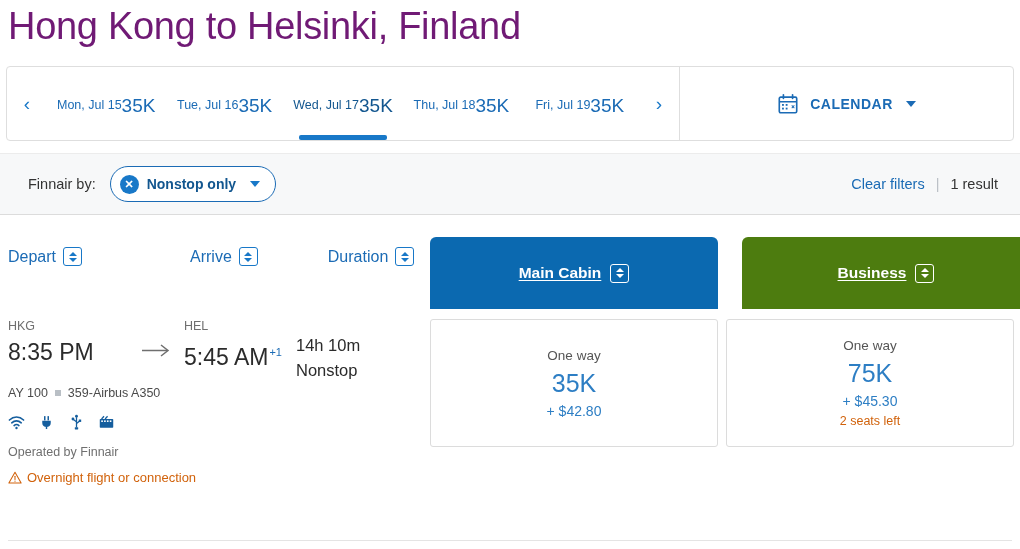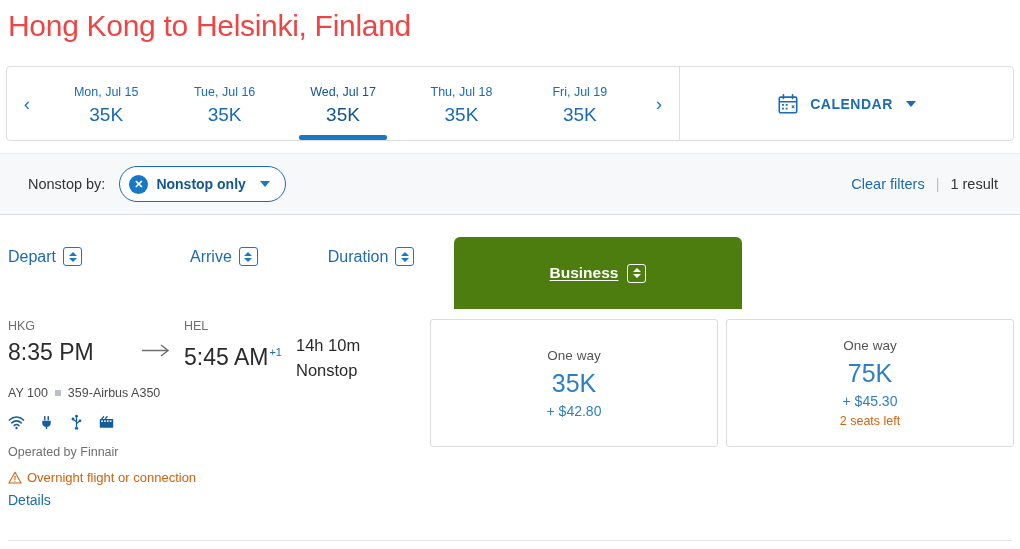--- a/index.html
+++ b/index.html
@@ -8,21 +8,21 @@
     background: #ffffff;
     font-family: "Liberation Sans", sans-serif;
     color: #2b2b2b;
     overflow: hidden;
   }
   .page { width: 1020px; height: 549px; position: relative; }
 
   
   .header { padding: 6px 0 0 8px; }
   .route-title {
-    font-size: 30px; font-weight: 400; color: #ef4444;
+    font-size: 38px; font-weight: 400; color: #701a75;
     letter-spacing: -0.3px; line-height: 40px; white-space: nowrap;
   }
   .route-date {
     font-size: 17px; color: #767676; line-height: 26px; margin-top: 2px;
   }
 
   
   .datebar-wrap { margin-top: 20px; padding: 0 6px; }
   .datebar {
     display: flex; height: 75px;
@@ -30,21 +30,21 @@
     background: #fff; overflow: hidden;
   }
   .date-scroller { flex: 0 0 672px; display: flex; align-items: stretch; }
   .arrow-btn {
     width: 40px; display: flex; align-items: center; justify-content: center;
     color: #1878c8; font-size: 19px; background: transparent; border: none;
     cursor: pointer; font-family: "Liberation Sans", sans-serif;
   }
   .date-tabs { flex: 1; display: flex; }
   .date-tab {
-    flex: 1; display: flex; flex-direction: column; align-items: center;
+    flex: 1; display: flex; align-items: center;
     justify-content: center; cursor: pointer; position: relative;
     padding-top: 4px;
   }
   .date-tab .dt-day {
     font-size: 12.5px; color: #1b6bb5; line-height: 17px; white-space: nowrap;
   }
   .date-tab .dt-price {
     font-size: 19px; color: #1b6bb5; line-height: 26px; margin-top: 1px;
   }
   .date-tab.selected .dt-day,
@@ -254,21 +254,21 @@
           <path d="M16.4 13.2l1.1 1.1 1.1-1.1.7.7-1.1 1.1 1.1 1.1-.7.7-1.1-1.1-1.1 1.1-.7-.7 1.1-1.1-1.1-1.1z" fill="#1b6bb5"></path>
         </svg>
         <span class="cal-label">CALENDAR</span>
         <span class="cal-caret"></span>
       </div>
 
     </div>
   </div>
 
   <div class="filterbar">
-    <span class="filter-label">Nonstop by:</span>
+    <span class="filter-label">Finnair by:</span>
 
     <div class="chip active">
       <span class="chip-x">✕</span>
       <span class="chip-label">Nonstop only</span>
       <span class="chip-caret"></span>
     </div>
 
 
     <div class="filter-right">
       <span class="clear-filters">Clear filters</span>
@@ -295,20 +295,27 @@
       </div>
       <div class="sort-head sh-duration">
         <span class="sh-label">Duration</span>
         <span class="sort-box">
           <span class="up"></span>
             <span class="down"></span>
         </span>
       </div>
     </div>
 
+    <div class="cabin-head main">
+      <span class="cabin-label">Main Cabin</span>
+      <span class="sort-box white" style="margin-left:9px;">
+        <span class="up"></span>
+          <span class="down"></span>
+      </span>
+    </div>
 
     <div class="cabin-head business">
       <span class="cabin-label">Business</span>
       <span class="sort-box white" style="margin-left:9px;">
         <span class="up"></span>
           <span class="down"></span>
       </span>
     </div>
   </div>
 
@@ -384,21 +391,20 @@
 
       <div class="overnight">
         <svg class="warn-tri" viewBox="0 0 24 22">
           <path d="M12 2L22.5 20.5H1.5L12 2z" fill="none" stroke="#d1620b" stroke-width="1.8" stroke-linejoin="round"></path>
           <line x1="12" y1="9" x2="12" y2="14.5" stroke="#d1620b" stroke-width="1.8" stroke-linecap="round"></line>
           <circle cx="12" cy="17.3" r="1" fill="#d1620b"></circle>
         </svg>
         <span>Overnight flight or connection</span>
       </div>
 
-      <div class="details-link">Details</div>
     </div>
 
     <div class="price-col">
       <div class="price-card">
         <div class="pc-oneway">One way</div>
         <div class="pc-miles">35K</div>
         <div class="pc-tax">+ $42.80</div>
       </div>
     </div>
 

